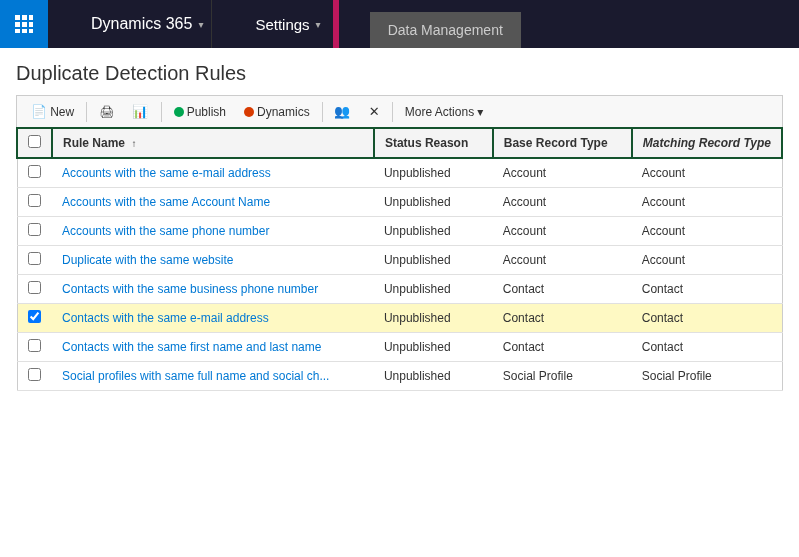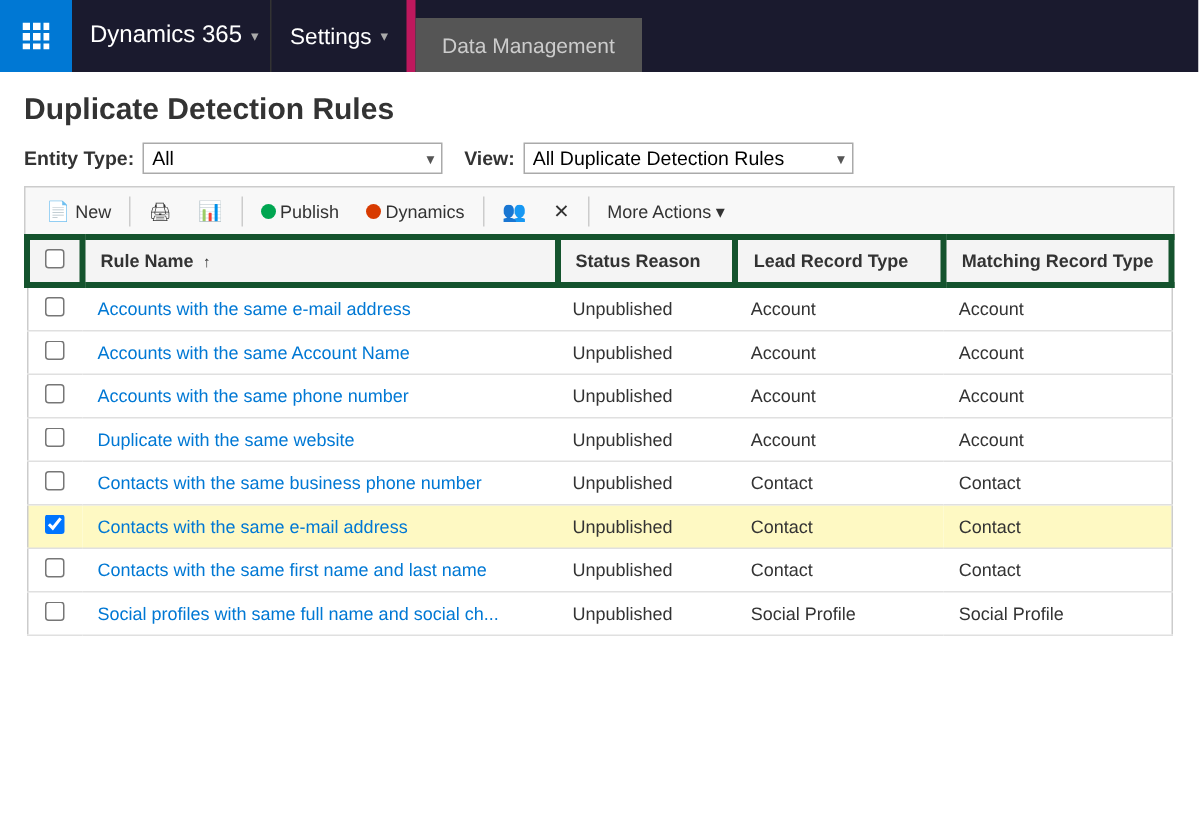--- a/index.html
+++ b/index.html
@@ -4,20 +4,21 @@
   <style>
     * { box-sizing: border-box; margin: 0; padding: 0; }
     body { font-family: 'Segoe UI', Arial, sans-serif; font-size: 13px; background: #fff; color: #333; }
 
     
     .top-nav {
       background: #1a1a2e;
       display: flex;
       align-items: stretch;
       height: 48px;
+      gap: 31px;
     }
     .nav-app-launcher {
       background: #0078d4;
       width: 48px;
       display: flex; align-items: center; justify-content: center;
       cursor: pointer;
     }
     .nav-app-launcher svg { fill: white; }
     .nav-brand {
       display: flex; align-items: center;
@@ -36,21 +37,21 @@
     .nav-data-management {
       display: flex; align-items: center;
       color: #ccc; font-size: 14px;
       padding: 0 18px;
       background: #555;
       margin-top: 12px;
     }
 
     
     .page-content { padding: 14px 16px; }
-    .page-title { font-size: 20px; font-weight: 700; color: #333; margin-bottom: 10px; }
+    .page-title { font-size: 20px; font-weight: 400; color: #333; margin-bottom: 10px; }
 
     
     .filter-row { display: flex; align-items: center; margin-bottom: 8px; gap: 6px; }
     .filter-label { font-weight: 600; font-size: 13px; }
     .filter-select {
       border: 1px solid #aaa;
       padding: 2px 20px 2px 5px;
       font-size: 13px;
       background: white;
       appearance: none;
@@ -99,40 +100,40 @@
     .unpublish-dot { width: 10px; height: 10px; border-radius: 50%; background: #d83b01; display: inline-block; }
 
     
     .data-table {
       width: 100%;
       border-collapse: collapse;
       border: 1px solid #ccc;
     }
     .data-table th {
       background: #f4f4f4;
-      border: 4px solid #14532d;
+      border: 2px solid #14532d;
       padding: 6px 10px;
       text-align: left;
       font-weight: 600;
       font-size: 12px;
       color: #333;
       white-space: nowrap;
     }
     .data-table td {
       border-bottom: 1px solid #e0e0e0;
       padding: 6px 10px;
       font-size: 12px;
     }
     .data-table tr.selected td { background: #fef9c3; }
     .rule-link { color: #0078d4; cursor: pointer; text-decoration: none; }
     .check-col { width: 28px; text-align: center; }
     .th-rule { width: 340px; }
     .th-status { width: 120px; }
     .th-base { width: 140px; }
-    .th-matching { width: 140px; }
+    .th-matching { width: 140px; font-style: italic; }
 
     .sort-arrow { font-size: 10px; margin-left: 3px; }
 
     input[type="checkbox"] { cursor: pointer; }
   </style>
 </head>
 <body>
 
 <div class="top-nav">
   <div class="nav-app-launcher">
@@ -157,34 +158,20 @@
     <span class="nav-settings-chevron">▾</span>
   </div>
   <div class="nav-data-management">
     <span>Data Management</span>
   </div>
 </div>
 
 <div class="page-content">
   <div class="page-title">Duplicate Detection Rules</div>
 
-  <div class="filter-row">
-    <span class="filter-label">Entity Type:</span>
-    <div class="select-wrapper">
-      <select class="filter-select">
-        <option>All</option>
-      </select>
-    </div>
-    <span class="view-label">View:</span>
-    <div class="select-wrapper">
-      <select class="filter-select" style="min-width:220px;">
-        <option>All Duplicate Detection Rules</option>
-      </select>
-    </div>
-  </div>
 
   <div class="toolbar">
 
     <button class="toolbar-btn">
       <span style="font-size:13px;">📄</span>
       <span>New</span>
     </button>
     <div class="toolbar-sep"></div>
 
     <button class="toolbar-btn" title="Print">
@@ -229,21 +216,21 @@
           <input type="checkbox" style="">
         </th>
         <th class="th-rule">
           <span>Rule Name</span>
           <span class="sort-arrow">↑</span>
         </th>
         <th class="th-status">
           <span>Status Reason</span>
         </th>
         <th class="th-base">
-          <span>Lead Record Type</span>
+          <span>Base Record Type</span>
         </th>
         <th class="th-matching">
           <span>Matching Record Type</span>
         </th>
       </tr>
     </thead>
     <tbody id="table-body">
     <tr>
       <td class="check-col">
         <input type="checkbox" style="">

